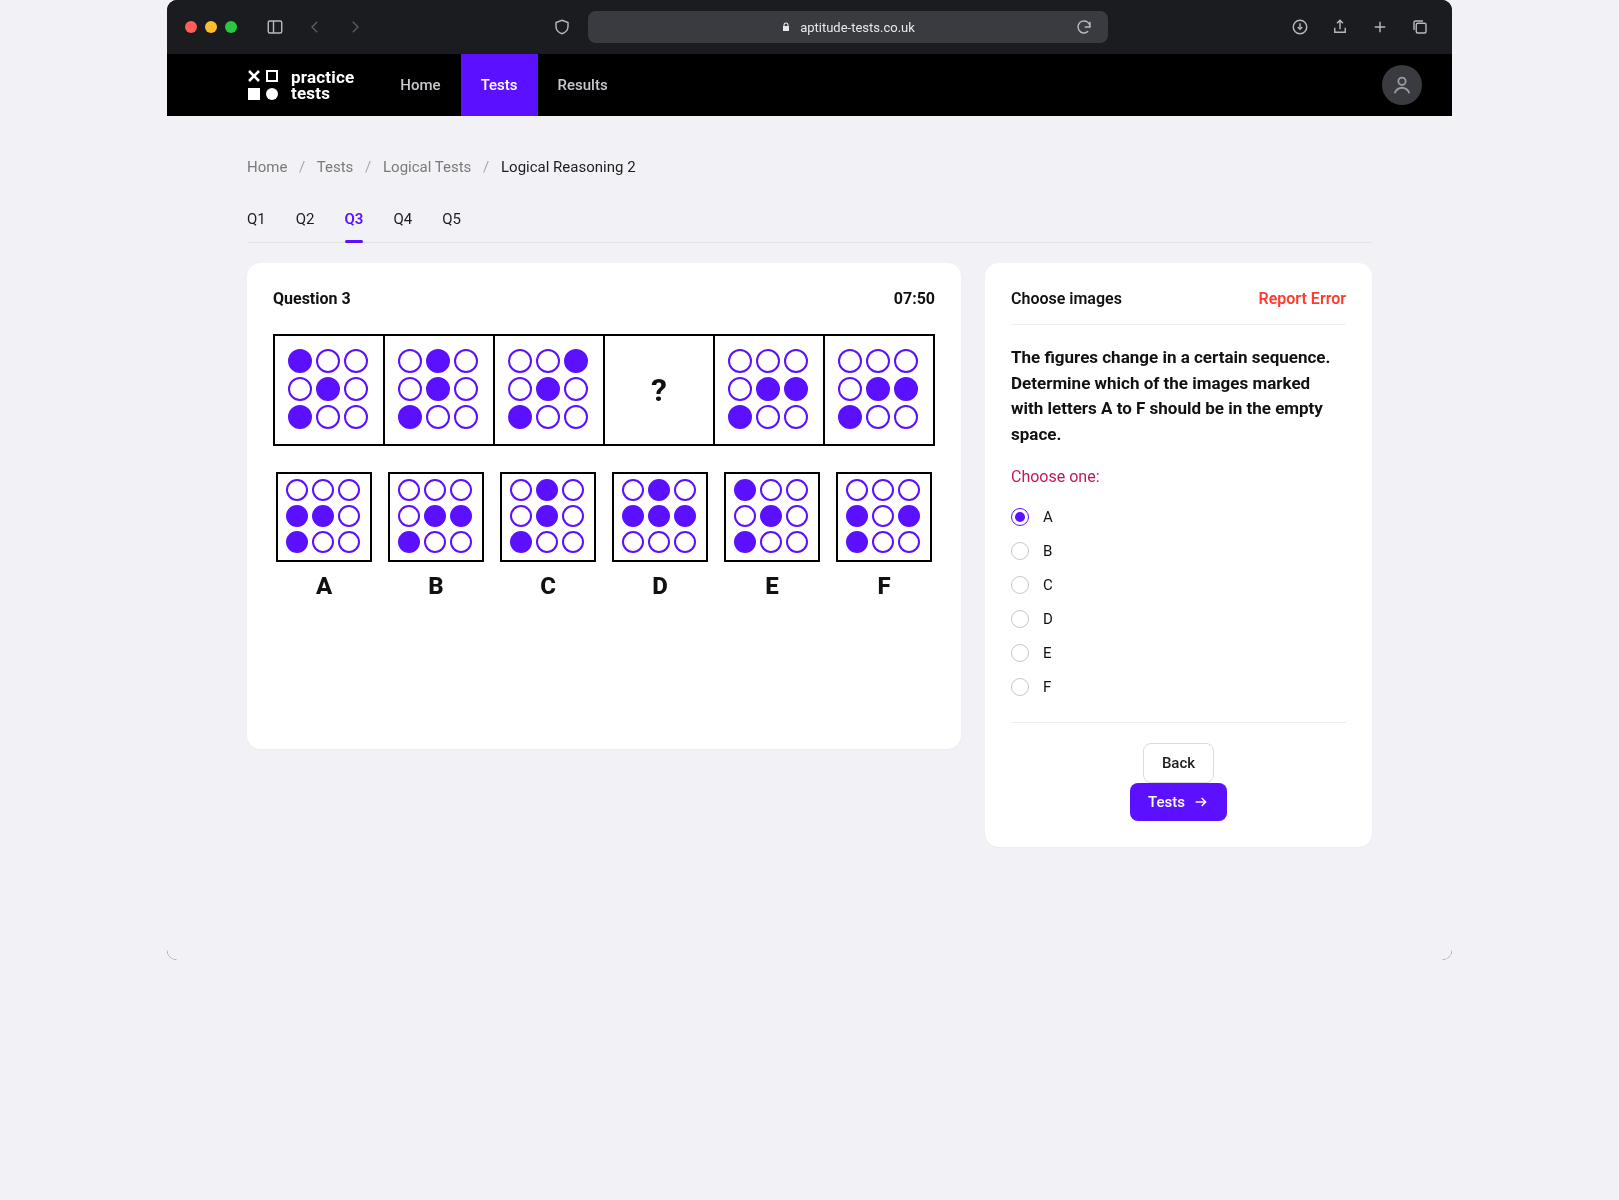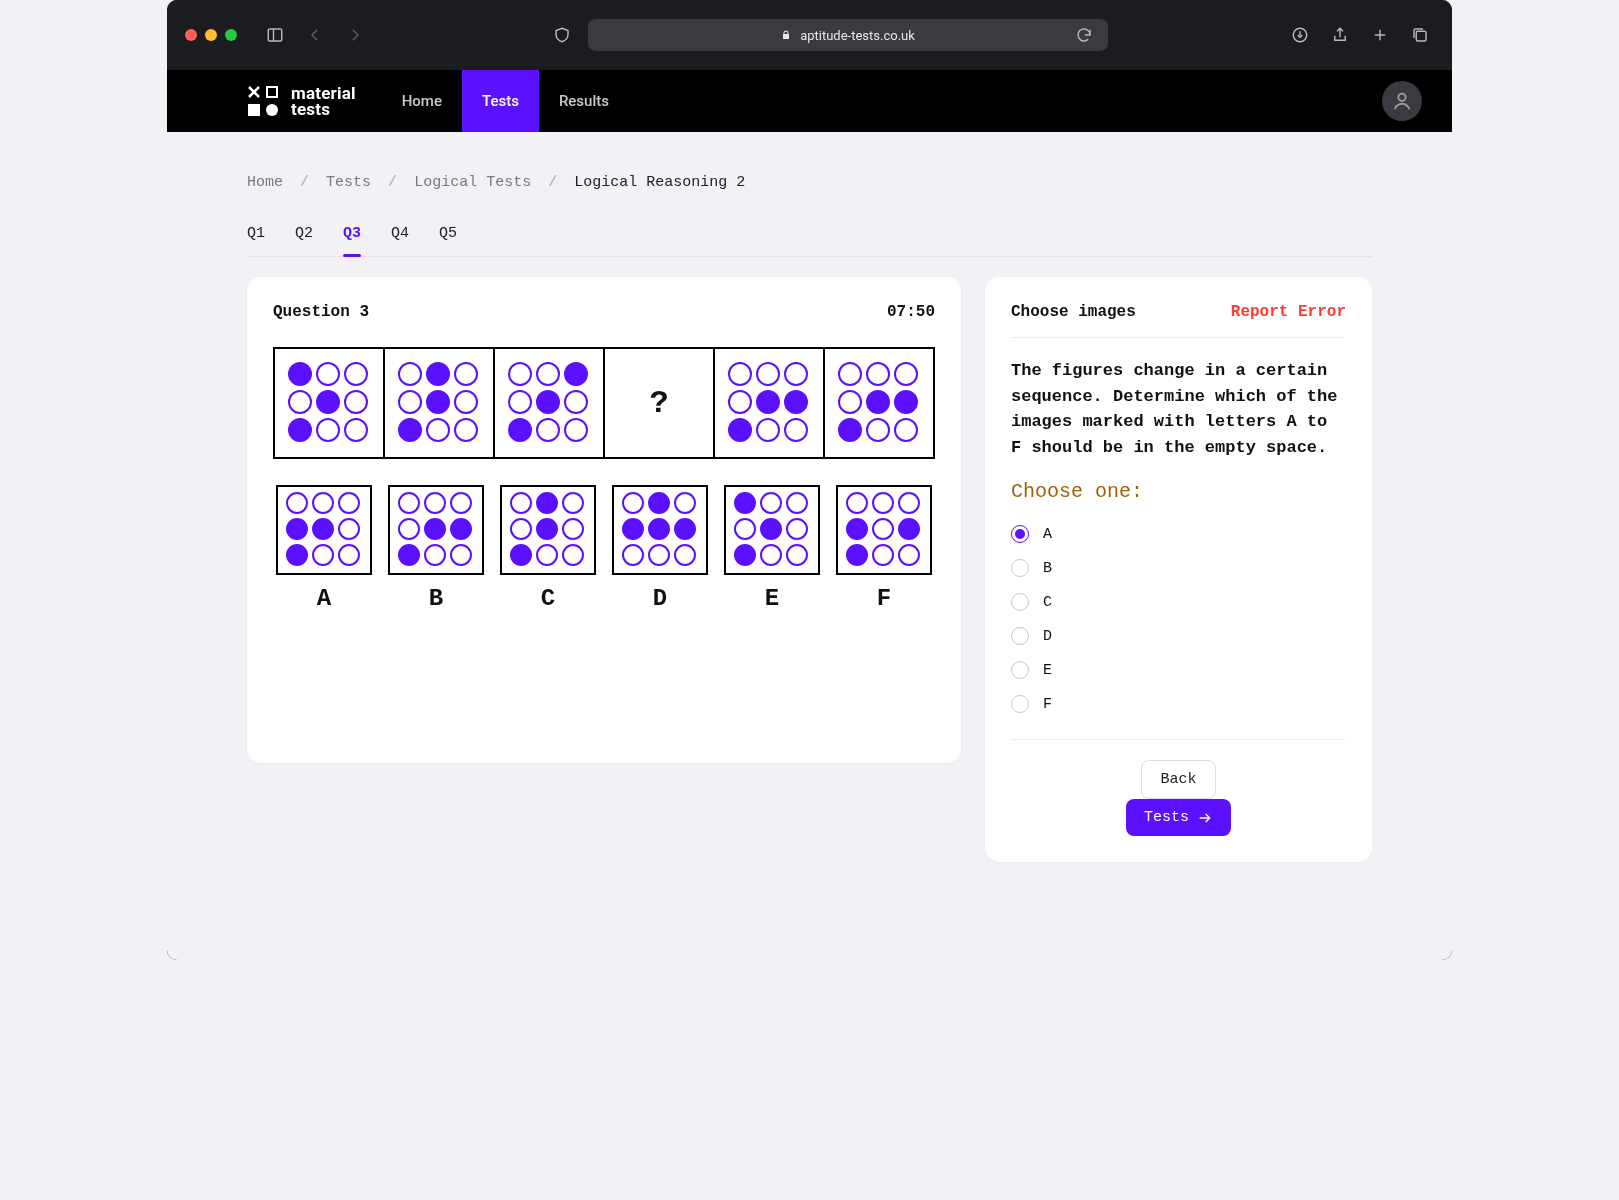--- a/index.html
+++ b/index.html
@@ -25,21 +25,21 @@
     width: 1285px;
     height: 960px;
     margin: 0 auto;
     background: #000;
     position: relative;
     border-radius: 10px;
     overflow: hidden;
   }
   
   .safari-bar {
-    height: 70px;
+    height: 54px;
     background: var(--toolbar-dark);
     display:flex;
     align-items:center;
     gap:12px;
     padding: 0 18px;
     color:#9c9ca3;
   }
   .traffic { display:flex; gap:8px; margin-right:12px; }
   .traffic span { width:12px; height:12px; border-radius:50%; display:block; }
   .tl-red{background:#ff5f57;} .tl-yel{background:#febc2e;} .tl-grn{background:#28c840;}
@@ -91,21 +91,21 @@
   .avatar {
     width:40px;height:40px; border-radius:50%;
     background:#3a3b40; display:flex; align-items:center; justify-content:center;
   }
   
   .page {
     background: var(--gray-bg);
     height: calc(100% - 54px - 62px);
     overflow:auto;
   }
-  .page-inner { padding: 24px 80px 30px 80px; font-family: Liberation Mono, monospace; }
+  .page-inner { padding: 24px 80px 30px 80px; }
   .breadcrumb { font-size:15px; color:#7a7a7a; margin: 18px 0 26px 0; }
   .breadcrumb .sep { margin:0 8px; color:#aaa; }
   .breadcrumb .current { color:#1d1d1f; }
   .qtabs { display:flex; gap:30px; border-bottom:1px solid #e3e3e7; margin-bottom:20px; }
   .qtab { padding:8px 0 14px 0; font-size:15px; color:#1d1d1f; position:relative; }
   .qtab.active { color: var(--purple-text); font-weight:600; }
   .qtab.active::after{ content:""; position:absolute; left:0; right:0; bottom:-1px; height:3px; background:var(--purple-text); border-radius:2px;}
   .cards { display:flex; gap:24px; align-items:flex-start; }
   .card {
     background:#fff;
@@ -131,21 +131,21 @@
   .opt-row { display:flex; gap:16px; justify-content:center; }
   .opt { display:flex; flex-direction:column; align-items:center; gap:10px; }
   .opt .cell { width:92px; height:86px; border:2px solid #000; display:flex; align-items:center; justify-content:center; }
   .opt .dotgrid { grid-template-columns: repeat(3,24px); grid-template-rows: repeat(3,24px); gap:2px; }
   .opt .dot { width:22px; height:22px; border-width:2.2px; }
   .opt-label { font-size:24px; font-weight:800; }
   
   .side-head { display:flex; justify-content:space-between; font-size:16px; font-weight:600; padding-bottom:16px; border-bottom:1px solid #eee;}
   .side-head .report { color: var(--red); font-weight:600; }
   .side-q { font-weight:700; font-size:17px; line-height:1.5; margin:20px 0 20px 0; }
-  .choose { color:#a16207; font-size:20px; margin-bottom:14px; }
+  .choose { color:#be185d; font-size:16px; margin-bottom:14px; }
   .radio-row { display:flex; align-items:center; gap:14px; padding:8px 0; font-size:15px;}
   .radio { width:18px; height:18px; border-radius:50%; border:1.8px solid var(--radio-border); display:flex; align-items:center; justify-content:center; box-sizing:border-box;}
   .radio.selected { border-color: var(--purple); }
   .radio.selected::after { content:""; width:10px; height:10px; border-radius:50%; background:var(--purple); }
   .side-actions { border-top:1px solid #eee; margin-top:18px; padding-top:20px; display:flex; justify-content:space-between; align-items:center;flex-direction:column;}
   .btn { border-radius:8px; font-size:15px; padding:10px 18px; display:flex; align-items:center; gap:8px; font-weight:500;}
   .btn.secondary { background:#fff; border:1px solid #dcdce0; color:#1d1d1f; }
   .btn.primary { background: var(--purple); color:#fff; border:none; }
   
   .footer { text-align:center; padding: 40px 0 30px 0; font-size:14px; color:#7a7a7a; }
@@ -244,21 +244,21 @@
               <rect x="0" y="0" width="12" height="12" fill="#fff"></rect>
             </svg>
           </span>
         <span>
             <svg width="12" height="12" viewBox="0 0 12 12">
               <circle cx="6" cy="6" r="6" fill="#fff"></circle>
             </svg>
           </span>
       </div>
       <div class="logo-text">
-        <div>material</div>
+        <div>practice</div>
         <div>tests</div>
       </div>
     </div>
     <div id="nav-home" class="nav-item">
         <span>Home</span>
       </div>
     <div id="nav-tests" class="nav-item active">
         <span>Tests</span>
       </div>
     <div id="nav-results" class="nav-item">

